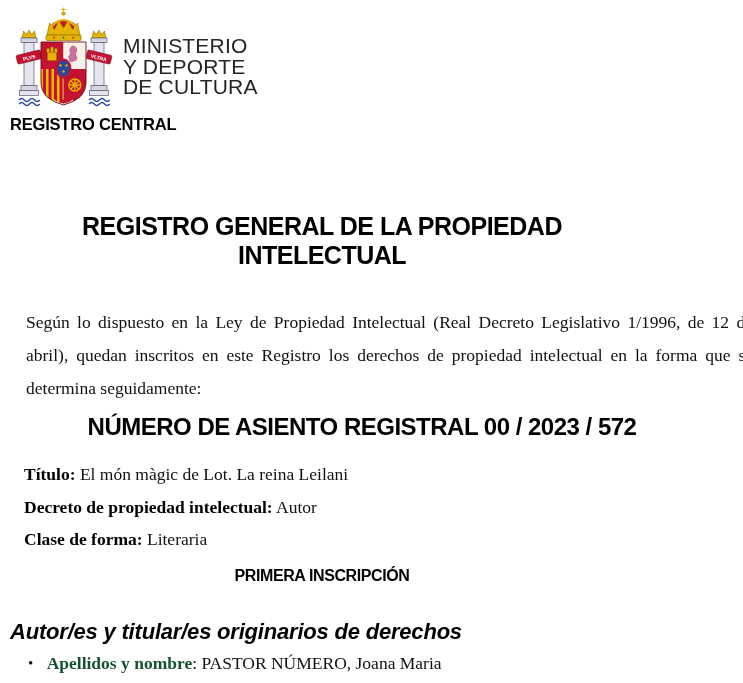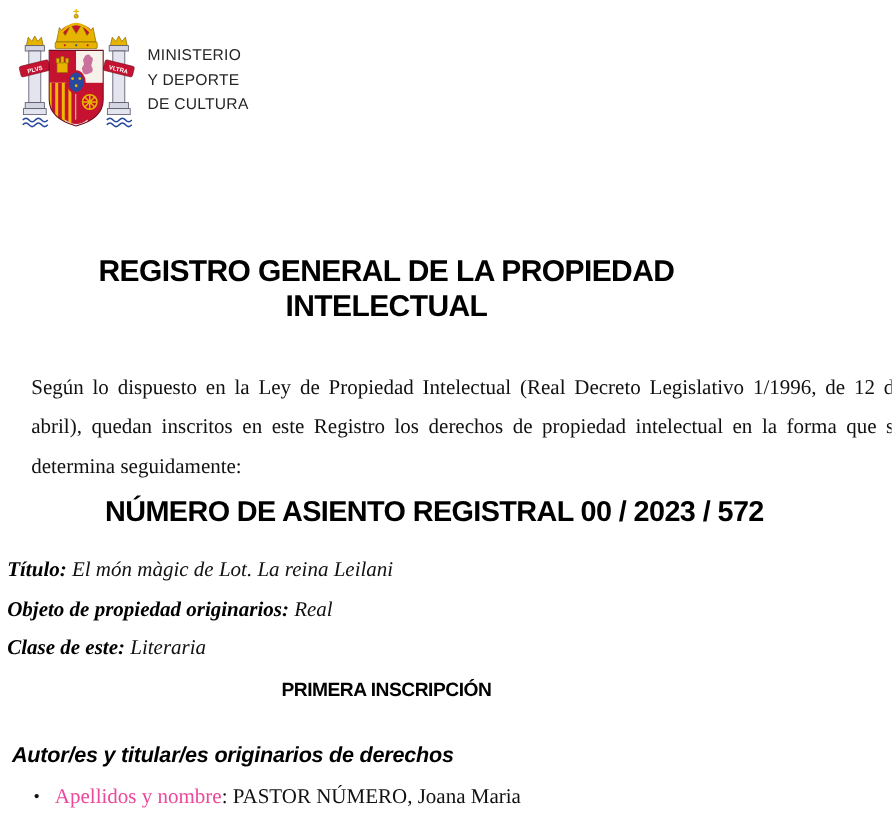--- a/index.html
+++ b/index.html
@@ -2,50 +2,50 @@
 <html><head>
 <meta charset="utf-8">
 <style>
   html,body{margin:0;padding:0;background:#ffffff;}
   body{position:relative;width:743px;height:683px;overflow:hidden;
        font-family:"Liberation Serif",serif;color:#111111;}
 
   
   .escudo{position:absolute;left:8px;top:5px;}
   .ministry{position:absolute;left:123px;top:36px;
-            font-family:"Liberation Sans",sans-serif;font-size:13px;
+            font-family:"Liberation Sans",sans-serif;font-size:21px;
             line-height:20.5px;color:#252525;letter-spacing:.2px;}
   .office{position:absolute;left:10px;top:112px;
           font-family:"Liberation Sans",sans-serif;font-weight:bold;
           font-size:16.5px;line-height:25.5px;color:#000;letter-spacing:-.2px;}
 
   
   .main-title,.entry-heading,.section-heading{
       position:absolute;left:0;width:644px;margin:0;text-align:center;
       font-family:"Liberation Sans",sans-serif;font-weight:bold;color:#000;}
   .main-title{top:212px;font-size:25px;letter-spacing:-.5px;}
   .entry-heading{top:413px;font-size:24px;letter-spacing:-.5px;padding-left:40px;}
   .section-heading{top:567px;font-size:16px;letter-spacing:-.4px;}
 
   
   .intro{position:absolute;left:10px;top:290px;width:727px;margin:16px;
          font-size:17.5px;line-height:33px;text-align:justify;}
-  .fields{position:absolute;left:6px;top:458px;font-size:17.5px;font-style:italic;}
+  .fields{position:absolute;left:24px;top:458px;font-size:17.5px;}
   .field{line-height:32.6px;white-space:nowrap;}
   .field b{font-weight:bold;color:#000;}
 
   .authors-heading{position:absolute;left:10px;top:619px;margin:0;
       font-family:"Liberation Sans",sans-serif;font-weight:bold;
-      font-style:italic;font-size:18px;letter-spacing:-.2px;color:#000;}
+      font-style:italic;font-size:22px;letter-spacing:-.2px;color:#000;}
 
   .author-list{position:absolute;left:28px;top:652px;font-size:17.5px;}
   .author-item{line-height:22px;white-space:nowrap;}
   .author-item::before{content:"\2022";font-size:15px;margin-right:9px;
       position:relative;top:-1px;}
-  .author-item b{font-weight:normal;color:#ec4899;}
+  .author-item b{font-weight:bold;color:#14532d;}
 </style>
 </head>
 <body>
 
 <svg class="escudo" width="112" height="106" viewBox="0 0 112 106" aria-hidden="true">
   <defs>
     <clipPath id="sc">
         <path d="M33 37 H78 V78 Q78 94 55.5 100 Q33 94 33 78 Z"></path>
       </clipPath>
     <g id="pillar">
@@ -125,37 +125,38 @@
   </g>
 </svg>
 
 <div class="ministry">
   <div>MINISTERIO</div>
   <div>Y DEPORTE</div>
   <div>DE CULTURA</div>
 </div>
 
 <div class="office">
+  <div>REGISTRO CENTRAL</div>
 </div>
 
 <h1 class="main-title">REGISTRO GENERAL DE LA PROPIEDAD INTELECTUAL</h1>
 
 <p class="intro">Según lo dispuesto en la Ley de Propiedad Intelectual (Real Decreto Legislativo 1/1996, de 12 de abril), quedan inscritos en este Registro los derechos de propiedad intelectual en la forma que se determina seguidamente:</p>
 
 <h2 class="entry-heading">NÚMERO DE ASIENTO REGISTRAL 00 / 2023 / 572</h2>
 
 <div class="fields">
   <div class="field">
     <b>Título:</b><span> El món màgic de Lot. La reina Leilani</span>
   </div>
   <div class="field">
-    <b>Objeto de propiedad originarios:</b><span> Real</span>
+    <b>Decreto de propiedad intelectual:</b><span> Autor</span>
   </div>
   <div class="field">
-    <b>Clase de este:</b><span> Literaria</span>
+    <b>Clase de forma:</b><span> Literaria</span>
   </div>
 </div>
 
 <h2 class="section-heading">PRIMERA INSCRIPCIÓN</h2>
 
 <h3 class="authors-heading">Autor/es y titular/es originarios de derechos</h3>
 
 <div class="author-list">
   <div class="author-item">
     <b>Apellidos y nombre</b><span>: PASTOR NÚMERO, Joana Maria</span>

